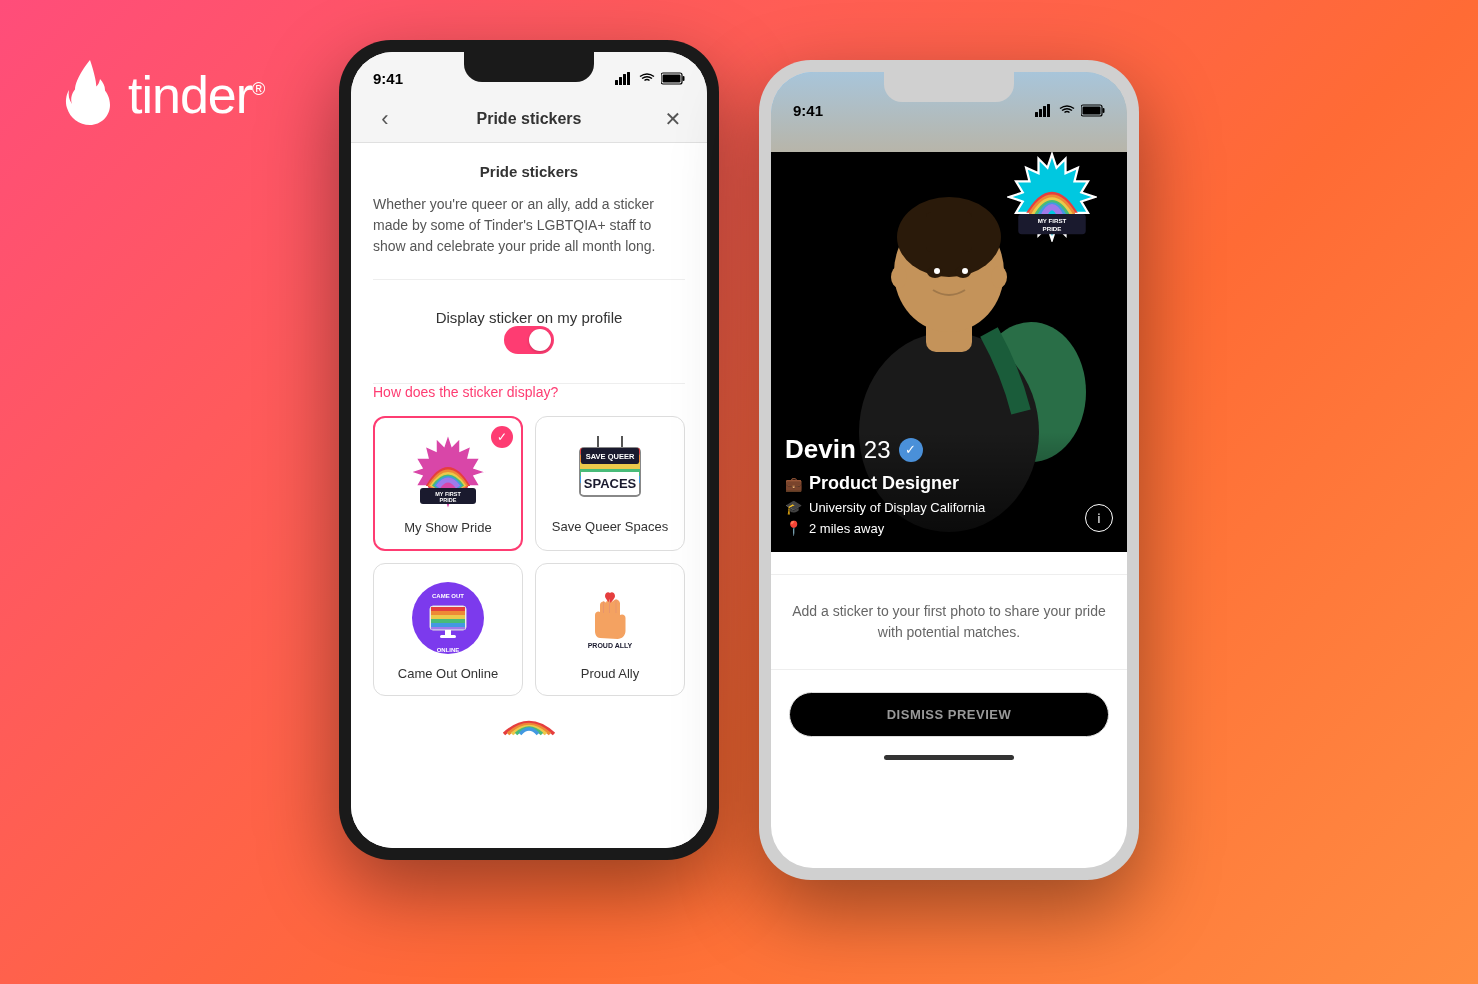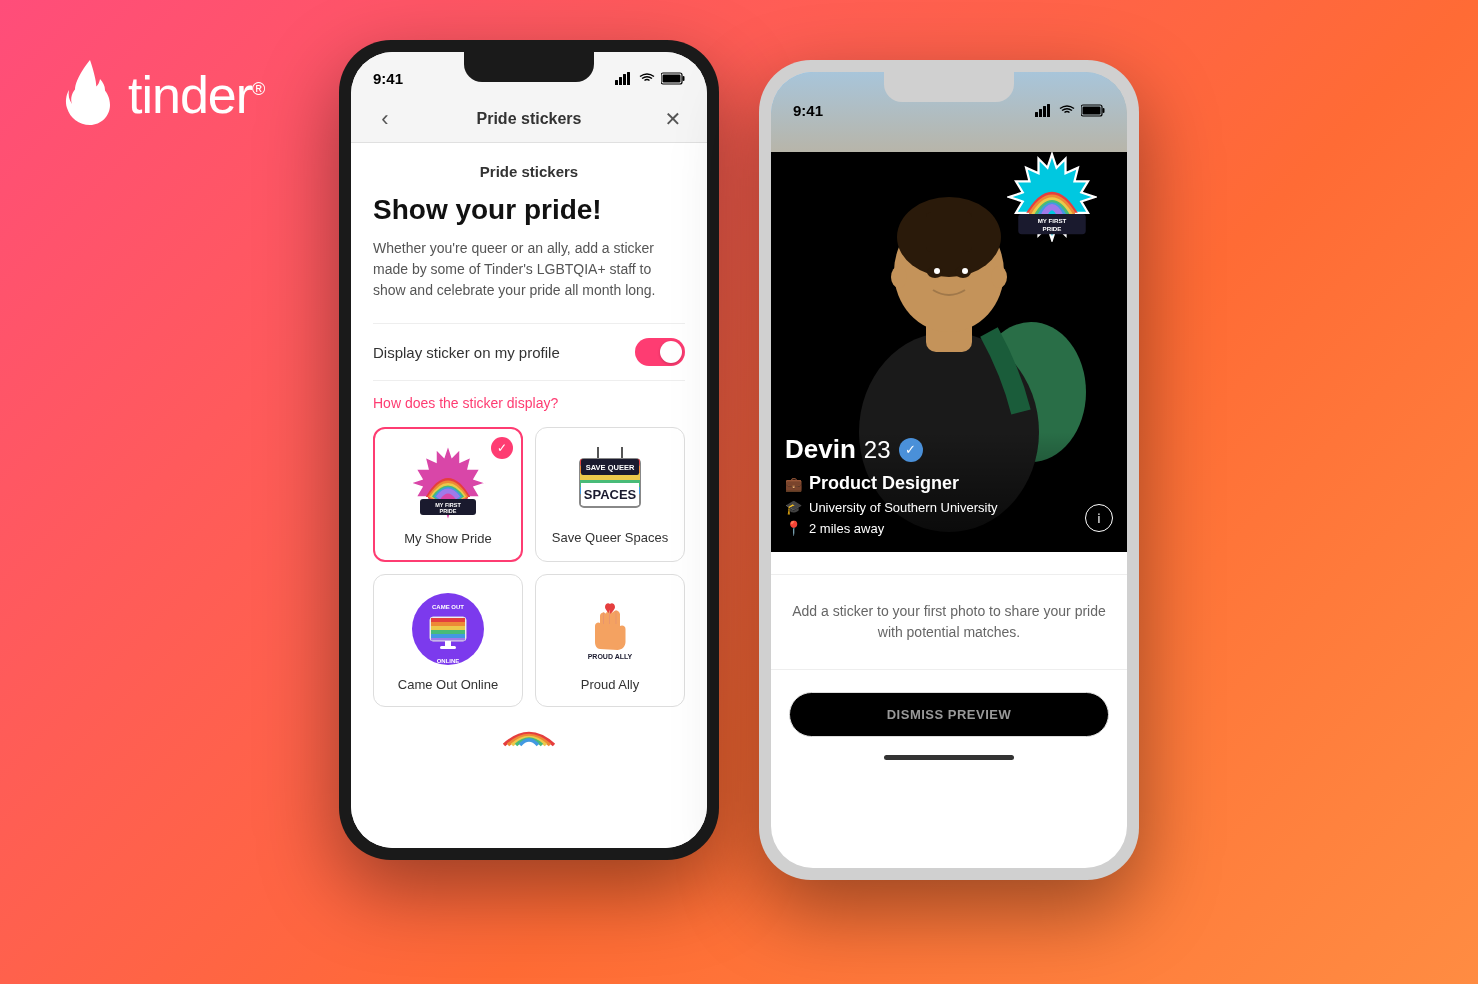--- a/index.html
+++ b/index.html
@@ -140,24 +140,25 @@
       font-size: 14px;
       color: #555;
       line-height: 1.5;
       margin-bottom: 22px;
     }
 
     .toggle-row {
       display: flex;
       justify-content: space-between;
       align-items: center;
-      padding: 14px 0;
+      padding: 29px 0;
       border-top: 1px solid #eee;
       border-bottom: 1px solid #eee;
-      margin-bottom: 14px;
+      margin-bottom: 0;
+      flex-direction: column;
     }
     .toggle-label {
       font-size: 15px;
       color: #333;
     }
     .toggle-switch {
       width: 50px;
       height: 28px;
       background: #fe3c72;
       border-radius: 14px;
@@ -391,21 +392,20 @@
       </div>
 
       <div class="nav-bar">
         <span class="nav-icon" style="font-size:22px;">‹</span>
         <span class="nav-bar-title">Pride stickers</span>
         <span class="nav-icon">✕</span>
       </div>
 
       <div class="screen-content">
         <div class="screen-heading-small">Pride stickers</div>
-        <div class="screen-heading-large">Show your pride!</div>
         <div class="screen-body-text">Whether you're queer or an ally, add a sticker made by some of Tinder's LGBTQIA+ staff to show and celebrate your pride all month long.</div>
 
         <div class="toggle-row">
           <span class="toggle-label">Display sticker on my profile</span>
           <div class="toggle-switch"></div>
         </div>
 
         <div class="how-display-link">How does the sticker display?</div>
 
         <div class="stickers-grid">
@@ -612,21 +612,21 @@
             <span class="profile-age" style="color:white;">23</span>
             <div class="verified-badge">✓</div>
           </div>
           <div class="profile-details">
             <div class="detail-row">
               <span class="detail-icon">💼</span>
               <span style="color:white; font-size:18px;font-weight:bold;">Product Designer</span>
             </div>
             <div class="detail-row">
               <span class="detail-icon">🎓</span>
-              <span style="color:white; font-size:13px;">University of Southern University</span>
+              <span style="color:white; font-size:13px;">University of Display California</span>
             </div>
             <div class="detail-row">
               <span class="detail-icon">📍</span>
               <span style="color:white; font-size:13px;">2 miles away</span>
             </div>
           </div>
         </div>
 
         <div class="info-btn" style="position:absolute; bottom:20px; right:14px; border-color:white; color:white;">ℹ</div>
       </div>

